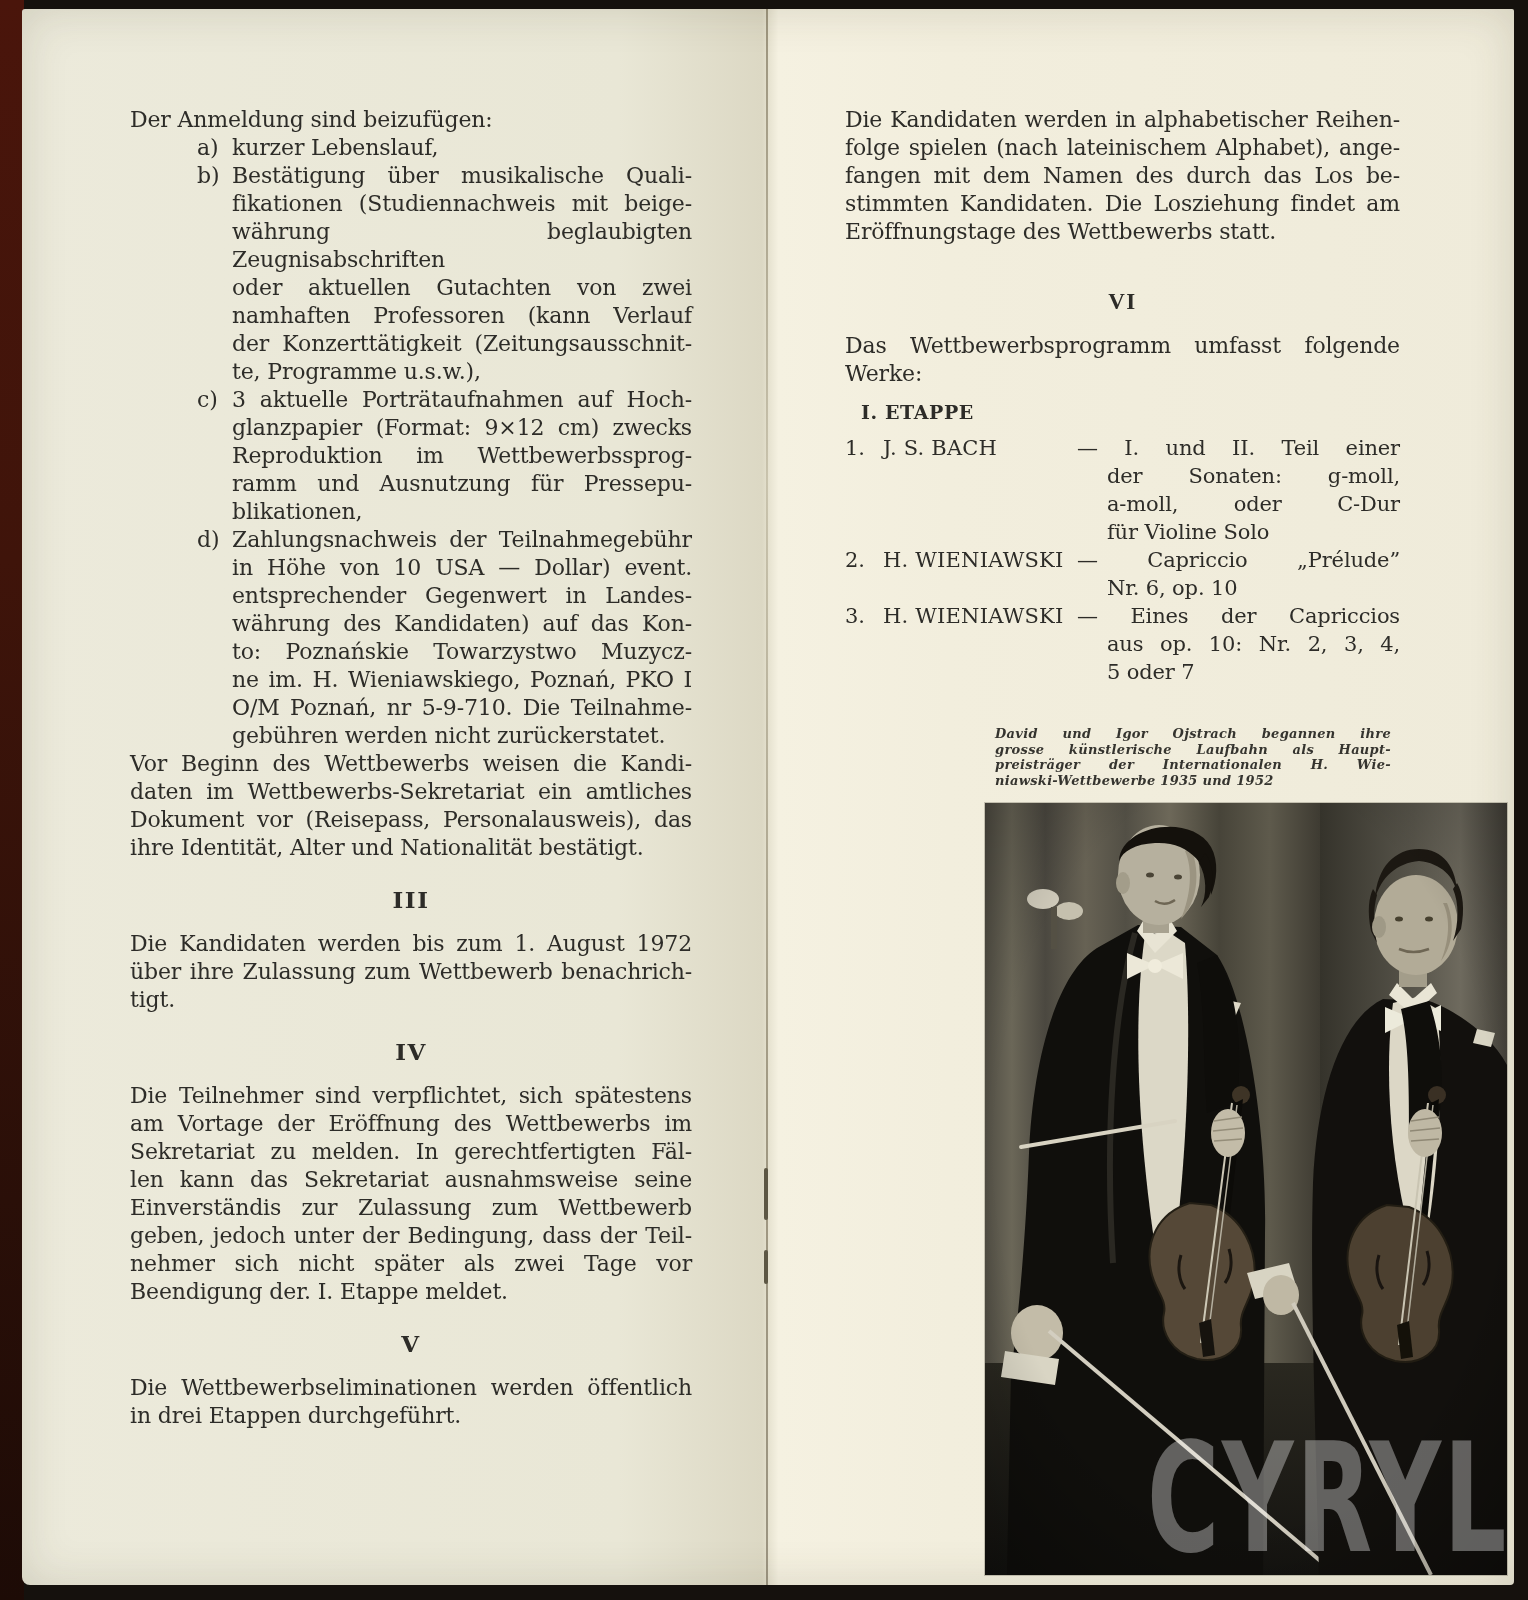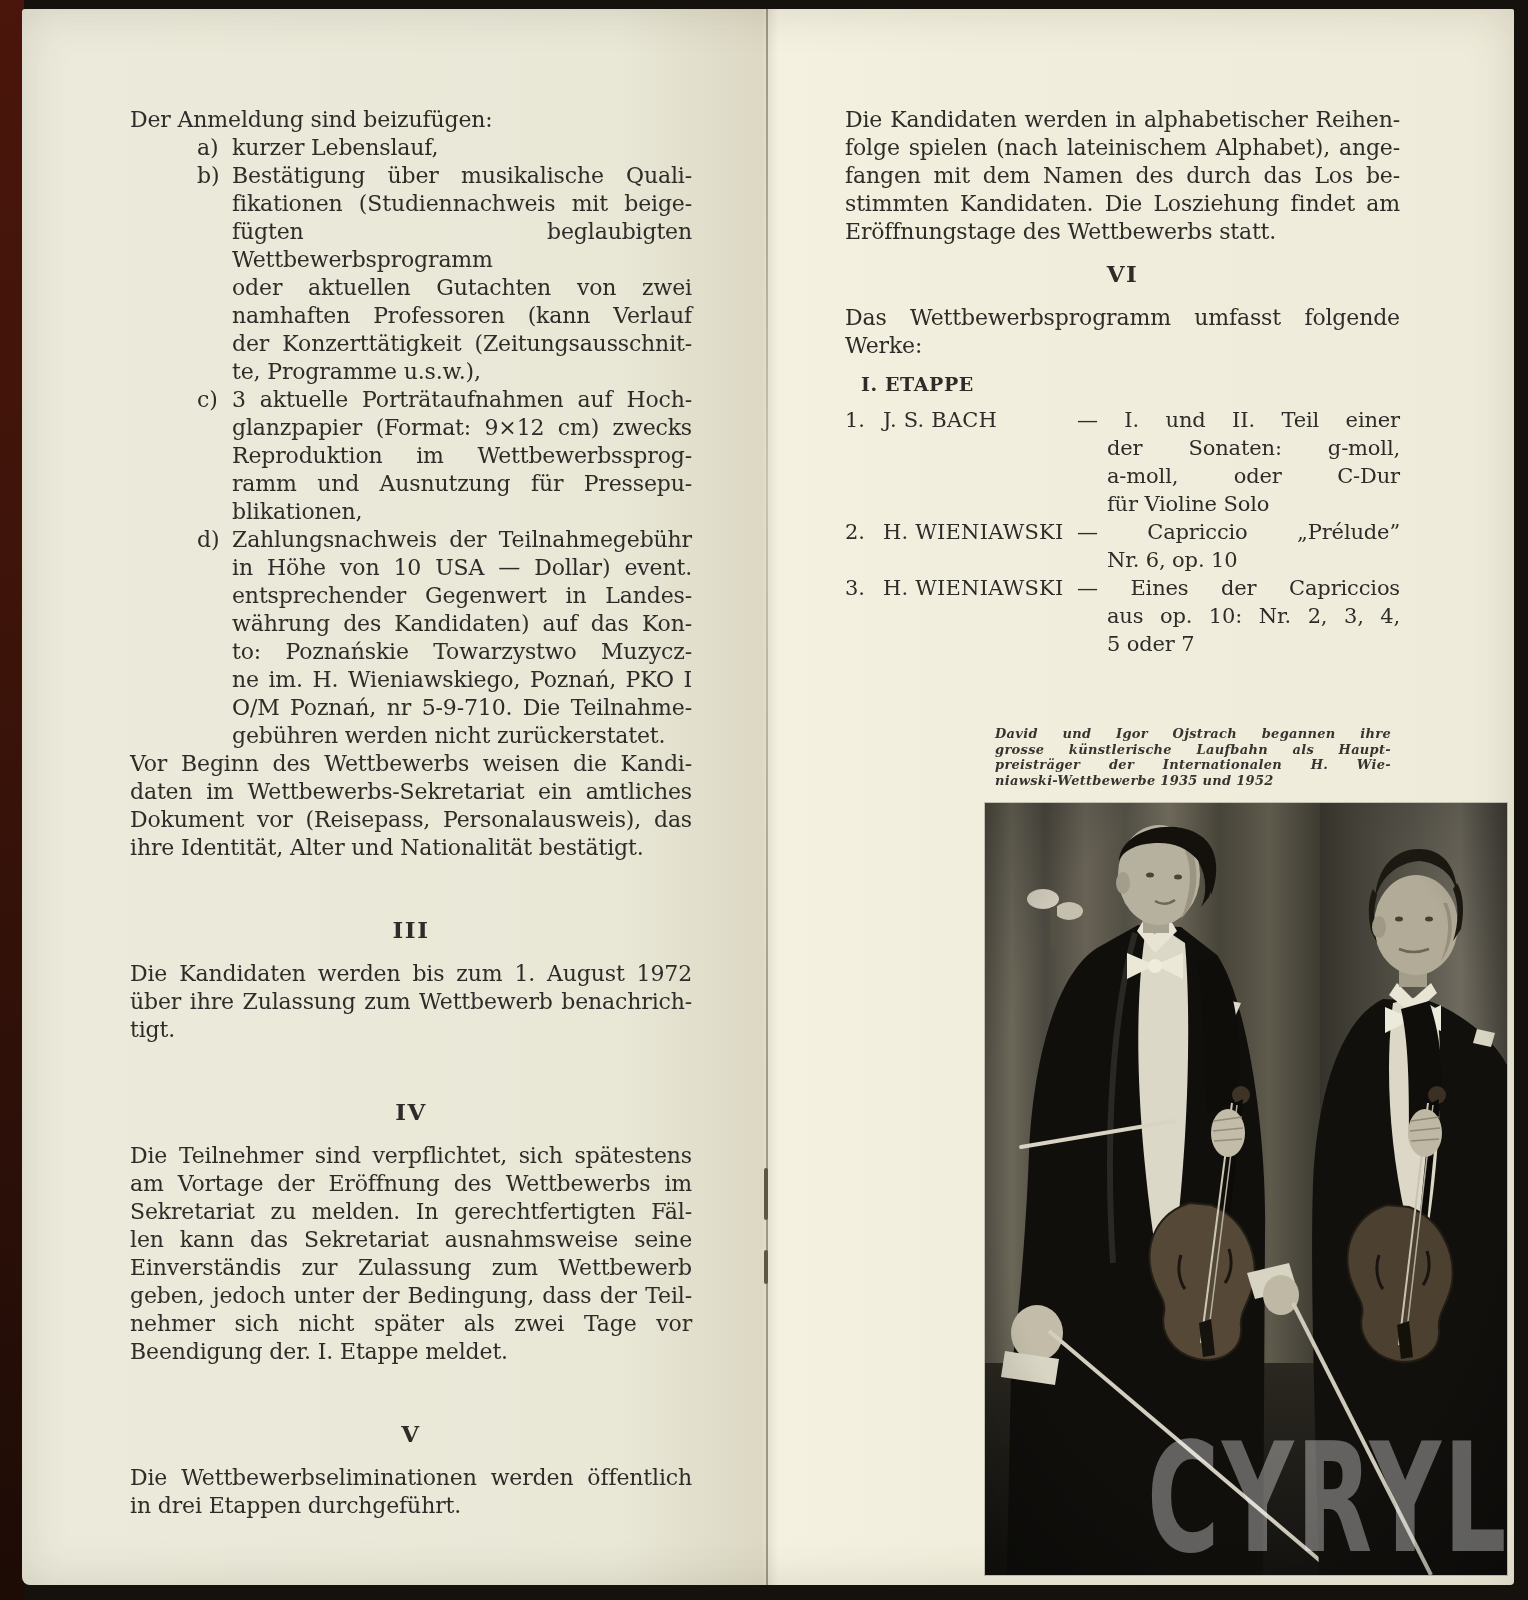--- a/index.html
+++ b/index.html
@@ -35,23 +35,23 @@
   .col-right{position:absolute;left:845px;top:106px;width:555px;
     font-size:22px;line-height:28px;letter-spacing:-0.15px;}
 
   .ln{text-align:justify;text-align-last:justify;}
   .ln-last{text-align-last:left;}
 
   .list-item{display:flex;padding-left:67px;}
   .item-label{flex:none;width:35px;}
   .item-lines{flex:1;min-width:0;}
 
-  .sec-heading{margin:54px 0 16px;text-align:center;font-weight:bold;
+  .sec-heading{margin:24px 0 16px;text-align:center;font-weight:bold;
     font-size:23px;line-height:28px;letter-spacing:1.5px;}
-  .col-right .sec-heading{margin:14px 0 16px;}
+  .col-right .sec-heading{margin:42px 0 16px;font-family:Liberation Serif, serif;}
 
   .etappe{margin:12px 16px 10px;font-weight:bold;font-size:19px;line-height:24px;letter-spacing:0.6px;}
 
   .program{font-size:21px;}
   .prog-row{display:flex;line-height:28px;}
   .p-num{flex:none;width:38px;}
   .p-comp{flex:none;width:194px;letter-spacing:0.2px;}
   .p-piece{flex:1;min-width:0;padding-left:30px;}
   .p-piece .ln-first{text-indent:-30px;}
 
@@ -81,21 +81,21 @@
       <div class="item-label">a)</div>
       <div class="item-lines">
           <div class="ln ln-first ln-last">kurzer Lebenslauf,</div>
         </div>
     </div>
     <div class="list-item">
       <div class="item-label">b)</div>
       <div class="item-lines">
           <div class="ln ln-first">Bestätigung über musikalische Quali-</div>
           <div class="ln">fikationen (Studiennachweis mit beige-</div>
-          <div class="ln">fügten beglaubigten Wettbewerbsprogramm</div>
+          <div class="ln">währung beglaubigten Zeugnisabschriften</div>
           <div class="ln">oder aktuellen Gutachten von zwei</div>
           <div class="ln">namhaften Professoren (kann Verlauf</div>
           <div class="ln">der Konzerttätigkeit (Zeitungsausschnit-</div>
           <div class="ln ln-last">te, Programme u.s.w.),</div>
         </div>
     </div>
     <div class="list-item">
       <div class="item-label">c)</div>
       <div class="item-lines">
           <div class="ln ln-first">3 aktuelle Porträtaufnahmen auf Hoch-</div>

